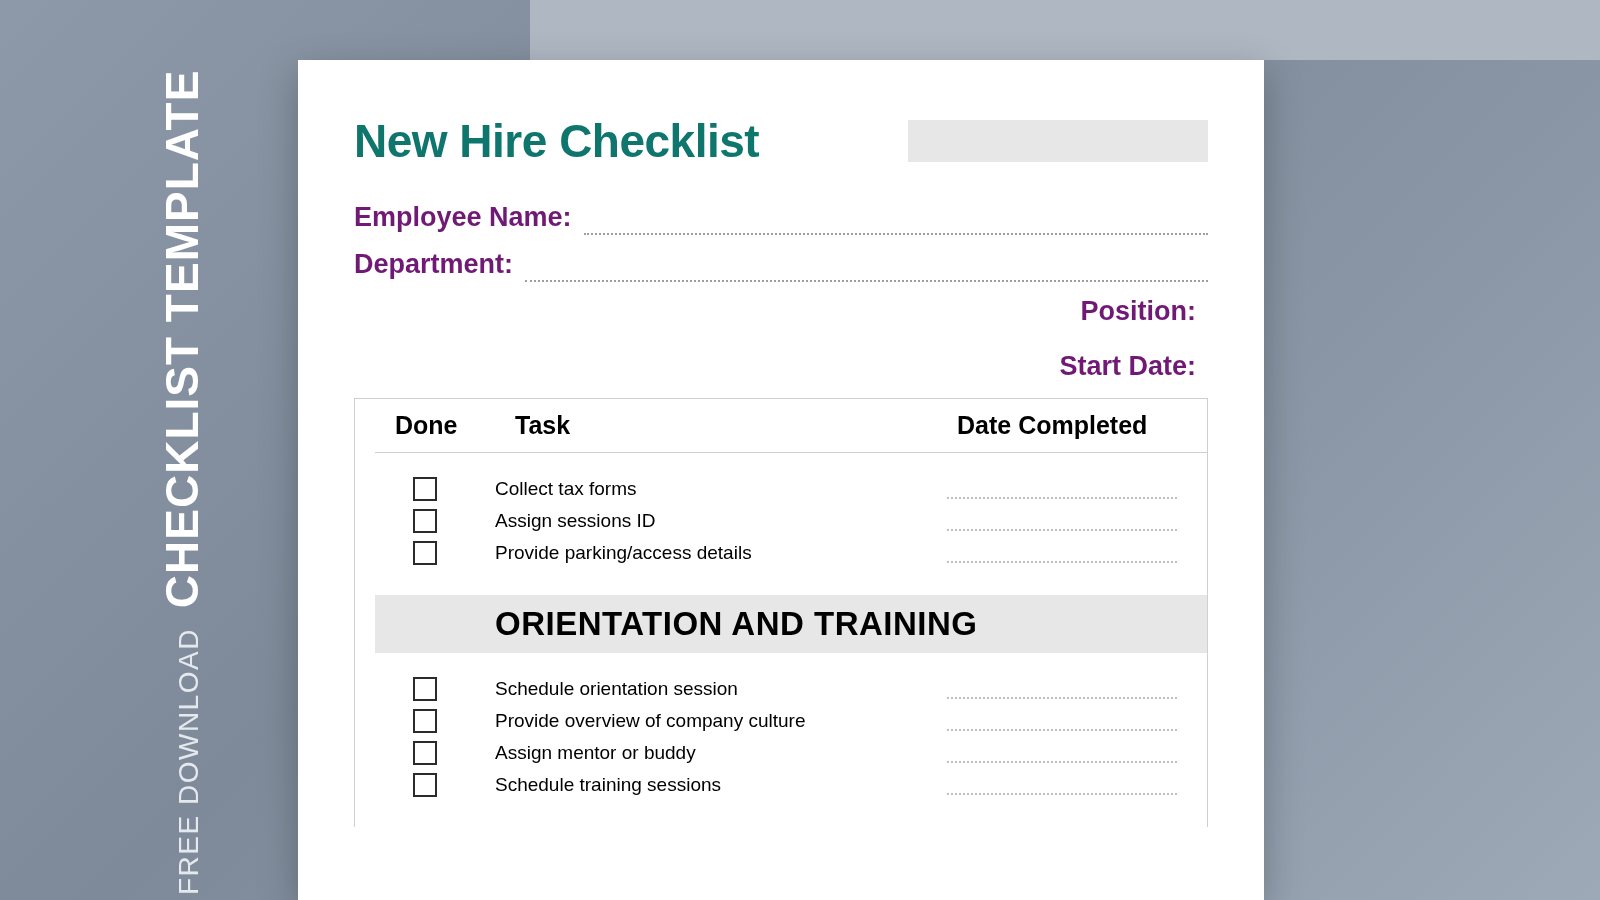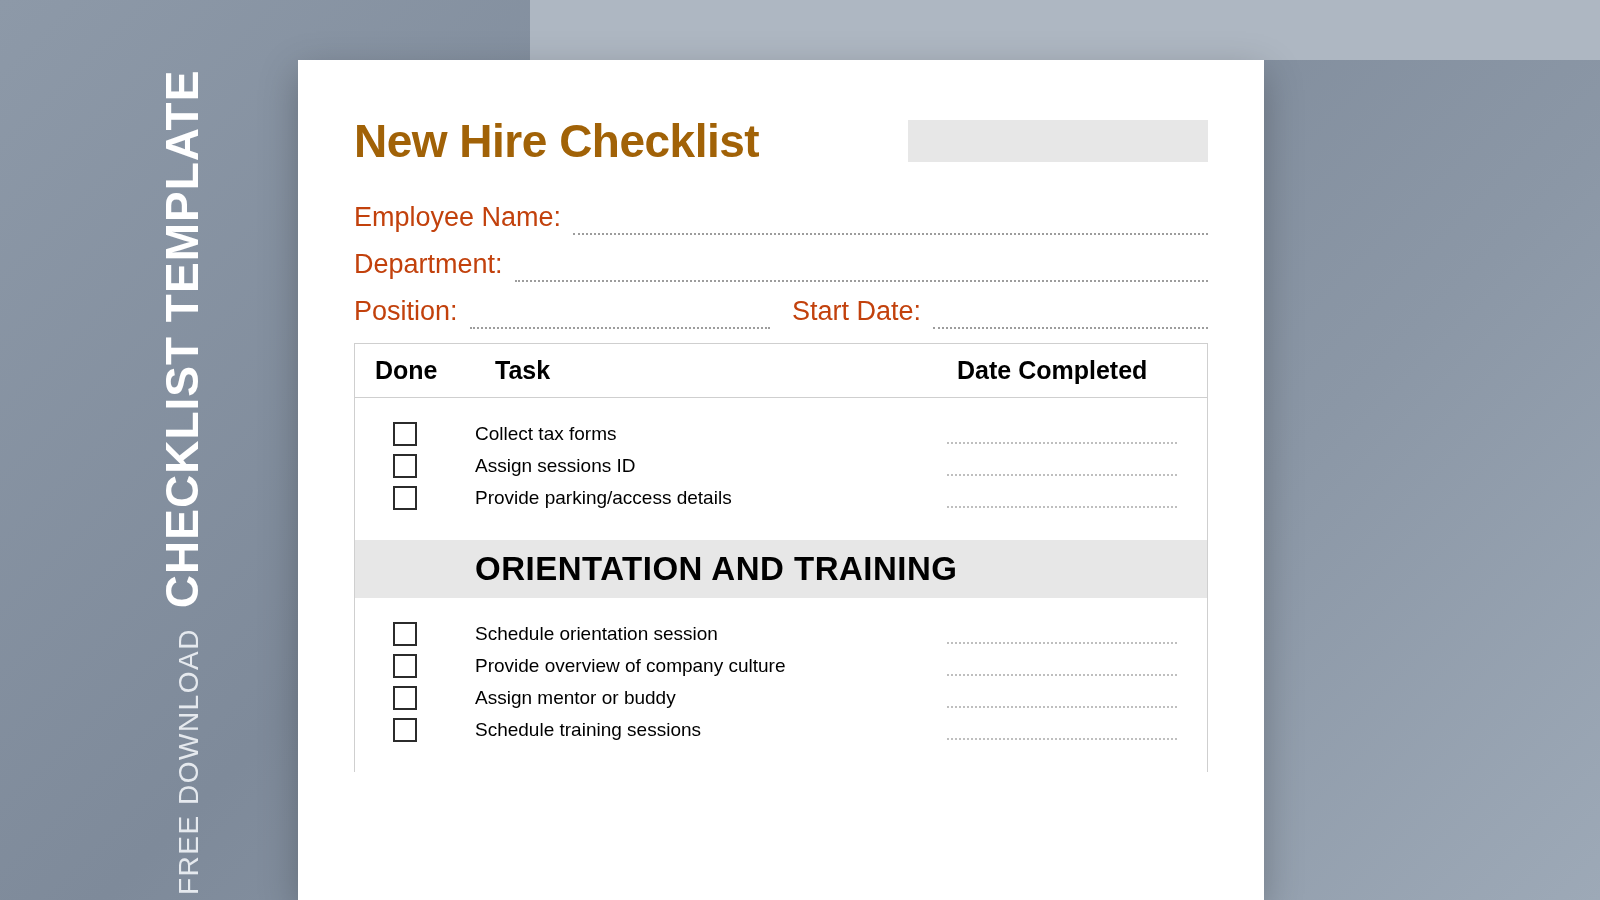--- a/index.html
+++ b/index.html
@@ -69,64 +69,66 @@
 
   .title-row {
     display: flex;
     align-items: center;
     justify-content: space-between;
     margin-bottom: 34px;
   }
   .title {
     font-size: 46px;
     font-weight: 700;
-    color: #a16207;
+    color: #0f766e;
     letter-spacing: -0.5px;
   }
   .title-chip {
     width: 300px;
     height: 42px;
     background: #e7e7e7;
   }
 
   .fields {
     font-size: 27px;
-    color: #c2410c;
-    font-weight: 400;
+    color: #701a75;
+    font-weight: 700;
     text-align: center;
   }
   .field-row {
     display: flex;
     align-items: flex-end;
     margin-bottom: 14px;
     gap: 12px;
   }
   .field-label {
     white-space: nowrap;
     padding-bottom: 2px;
   }
   .field-fill {
     flex: 1;
     border-bottom: 2px dotted #9d9d9d;
     height: 22px;
   }
   .dual {
     gap: 22px;
+    flex-direction: column;
   }
   .half {
     display: flex;
     align-items: flex-end;
     flex: 1;
     gap: 12px;
   }
 
   
   .ctable {
     border: 1.5px solid #cfcfcf;
     border-bottom: none;
+    padding-left: 20px;
   }
   .thead {
     display: flex;
     border-bottom: 1.5px solid #cfcfcf;
     font-weight: 700;
     font-size: 25px;
   }
   .col-done { width: 100px; padding: 12px 0 12px 20px; }
   .col-task { flex: 1; padding: 12px 0 12px 20px; }
   .col-date { width: 230px; padding: 12px 20px 12px 10px; }

